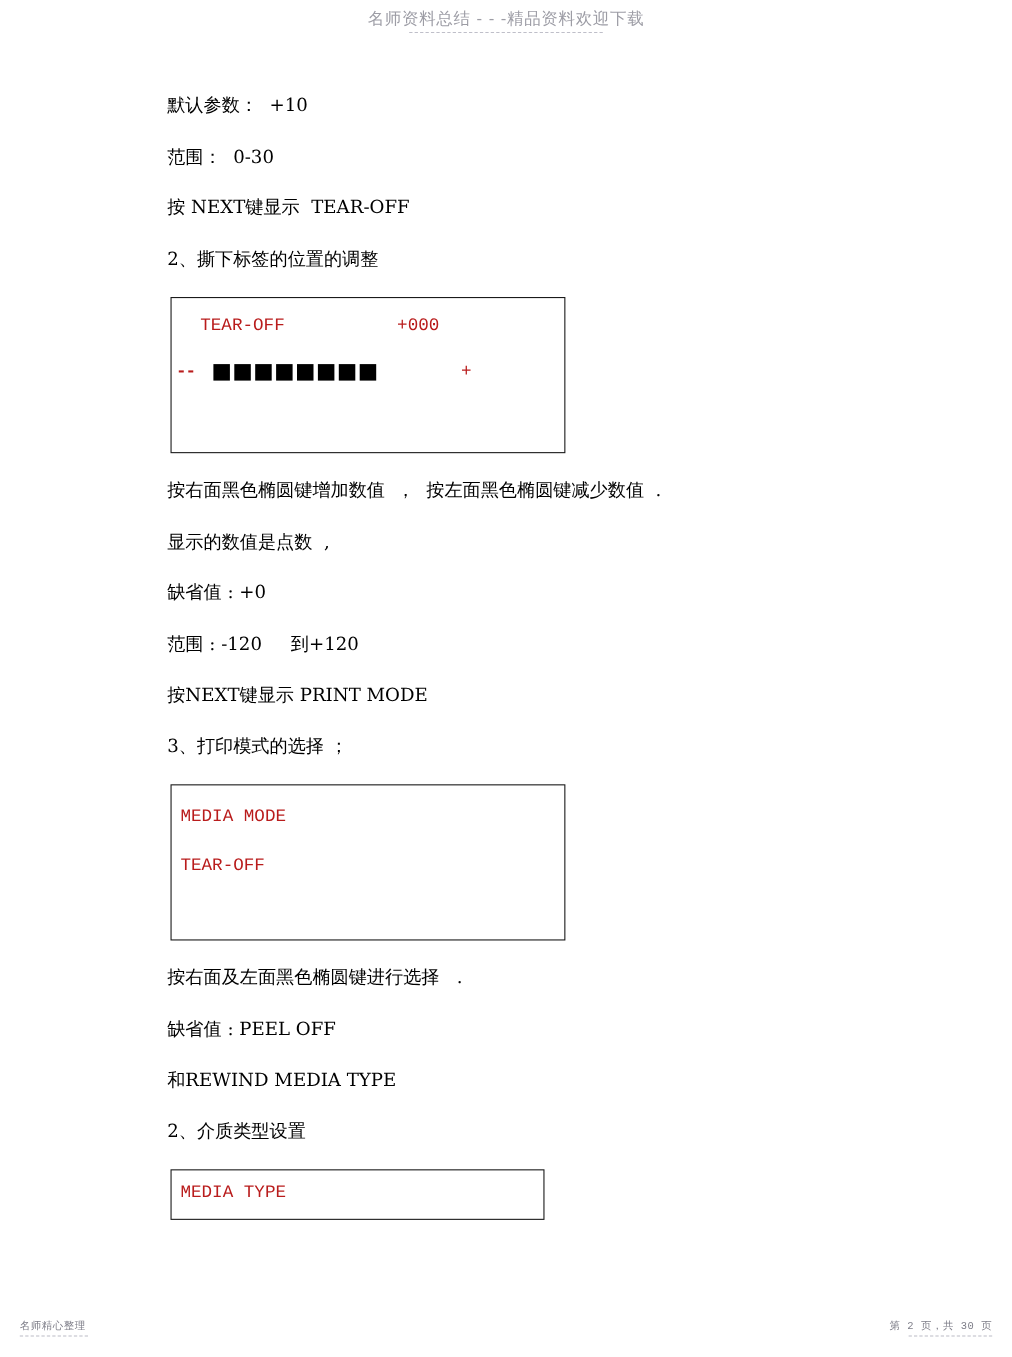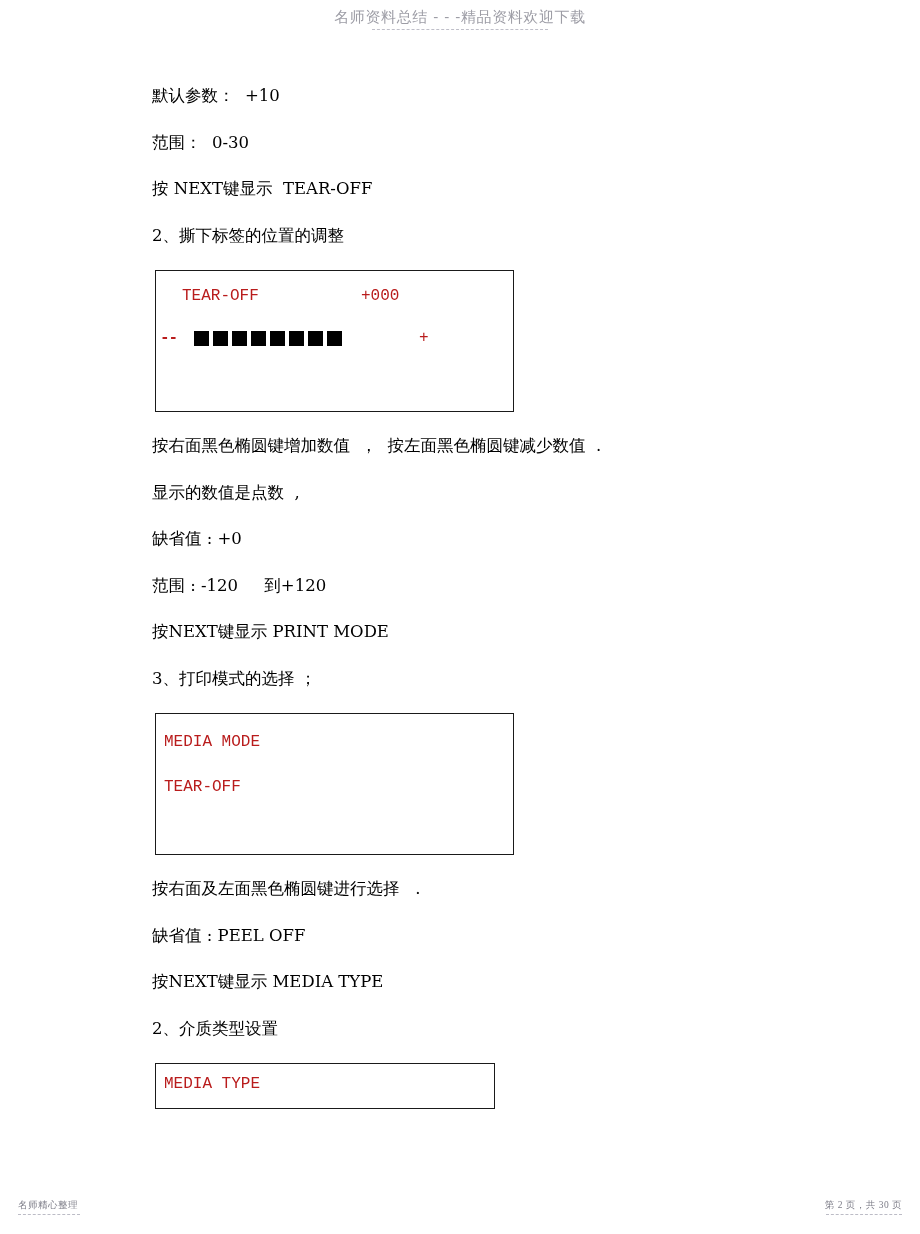--- a/index.html
+++ b/index.html
@@ -113,21 +113,21 @@
     left: 18px;
     bottom: 18px;
   }
   #footer-right {
     position: absolute;
     right: 18px;
     bottom: 18px;
     text-align: right;
   }
   .foot-text {
-    font-family: Liberation Serif, serif;
+    font-family: Liberation Mono, monospace;
     font-size: 9.5px;
     color: #7d7d88;
     letter-spacing: 0.5px;
     white-space: nowrap;
   }
   .foot-rule {
     margin-top: 2px;
     height: 1px;
     border-top: 1px dashed #bcbcc6;
   }
@@ -175,21 +175,21 @@
     <p class="para">按NEXT键显示 PRINT MODE</p>
     <p class="para tight">3、打印模式的选择 ；</p>
 
     <div class="lcd-box box-2">
       <span class="lcd-line b2-l1">MEDIA MODE</span>
       <span class="lcd-line b2-l2">TEAR-OFF</span>
     </div>
 
     <p class="para">按右面及左面黑色椭圆键进行选择   .</p>
     <p class="para">缺省值 : PEEL OFF</p>
-    <p class="para">按NEXT键显示 MEDIA TYPE</p>
+    <p class="para">和REWIND MEDIA TYPE</p>
     <p class="para tight">2、介质类型设置</p>
 
     <div class="lcd-box box-3">
       <span class="lcd-line b3-l1">MEDIA TYPE</span>
     </div>
 
   </div>
 
   <div id="footer-left">
     <div class="foot-text">名师精心整理</div>

